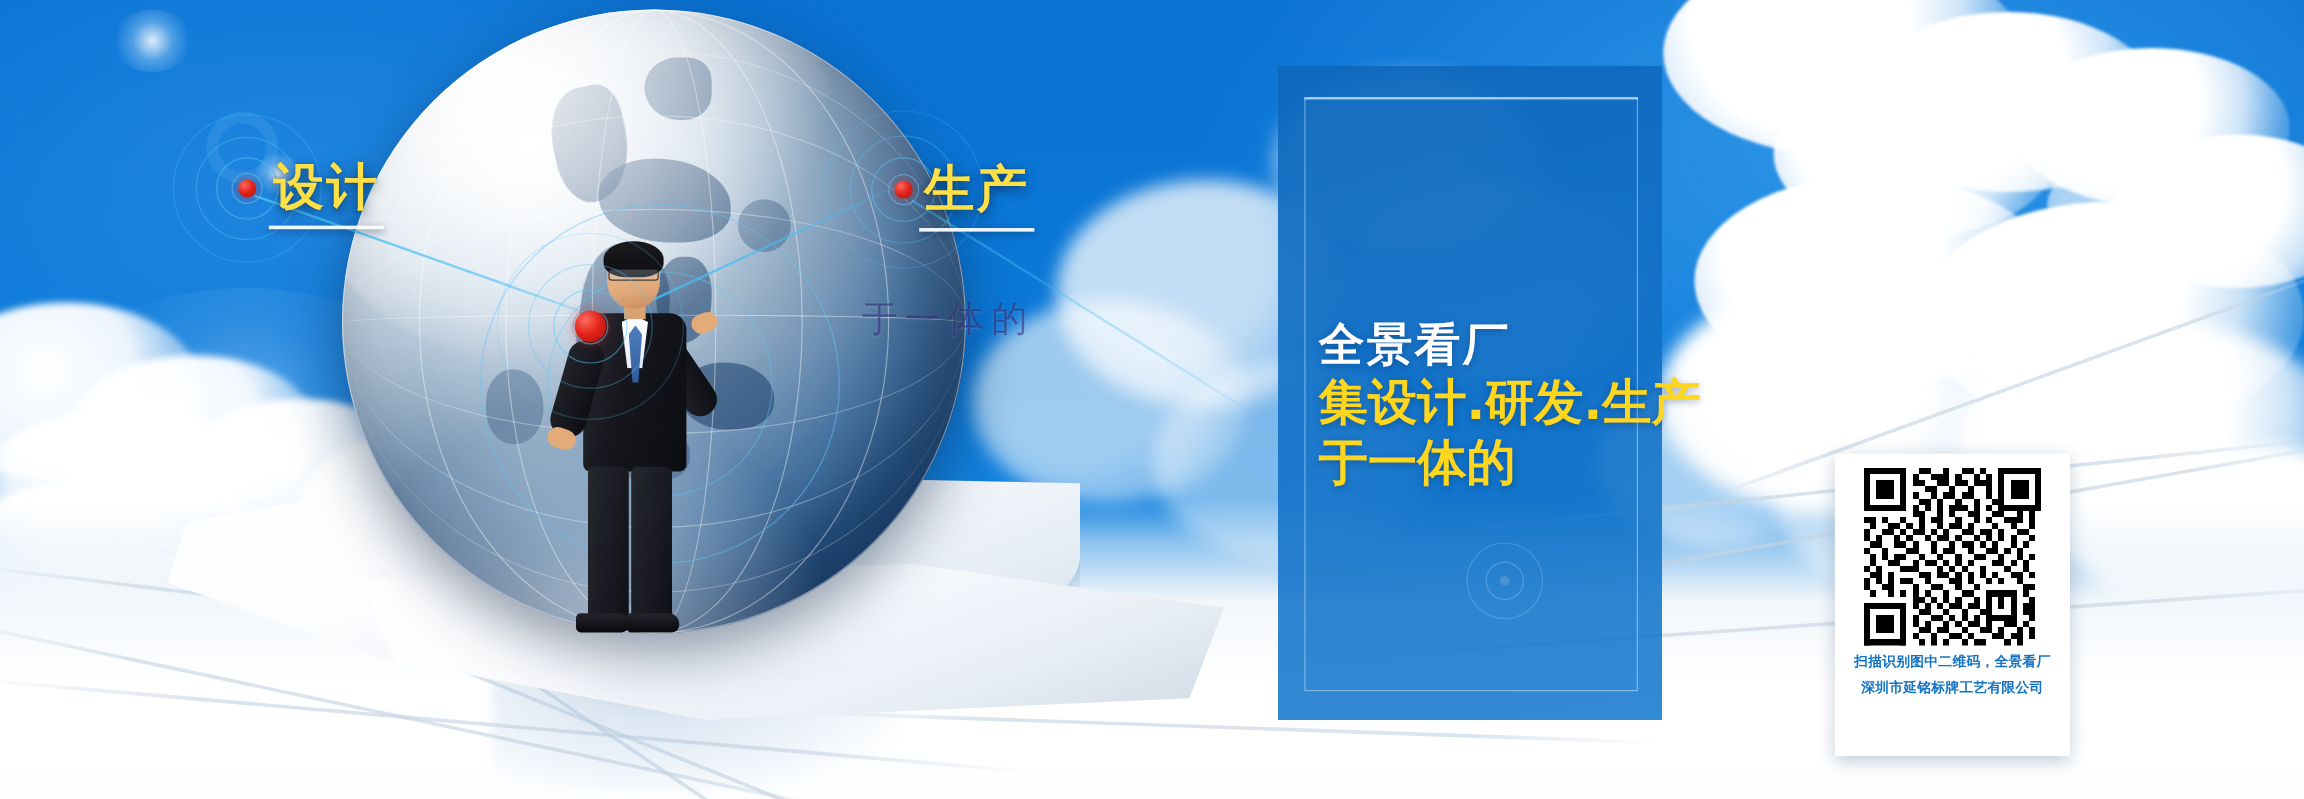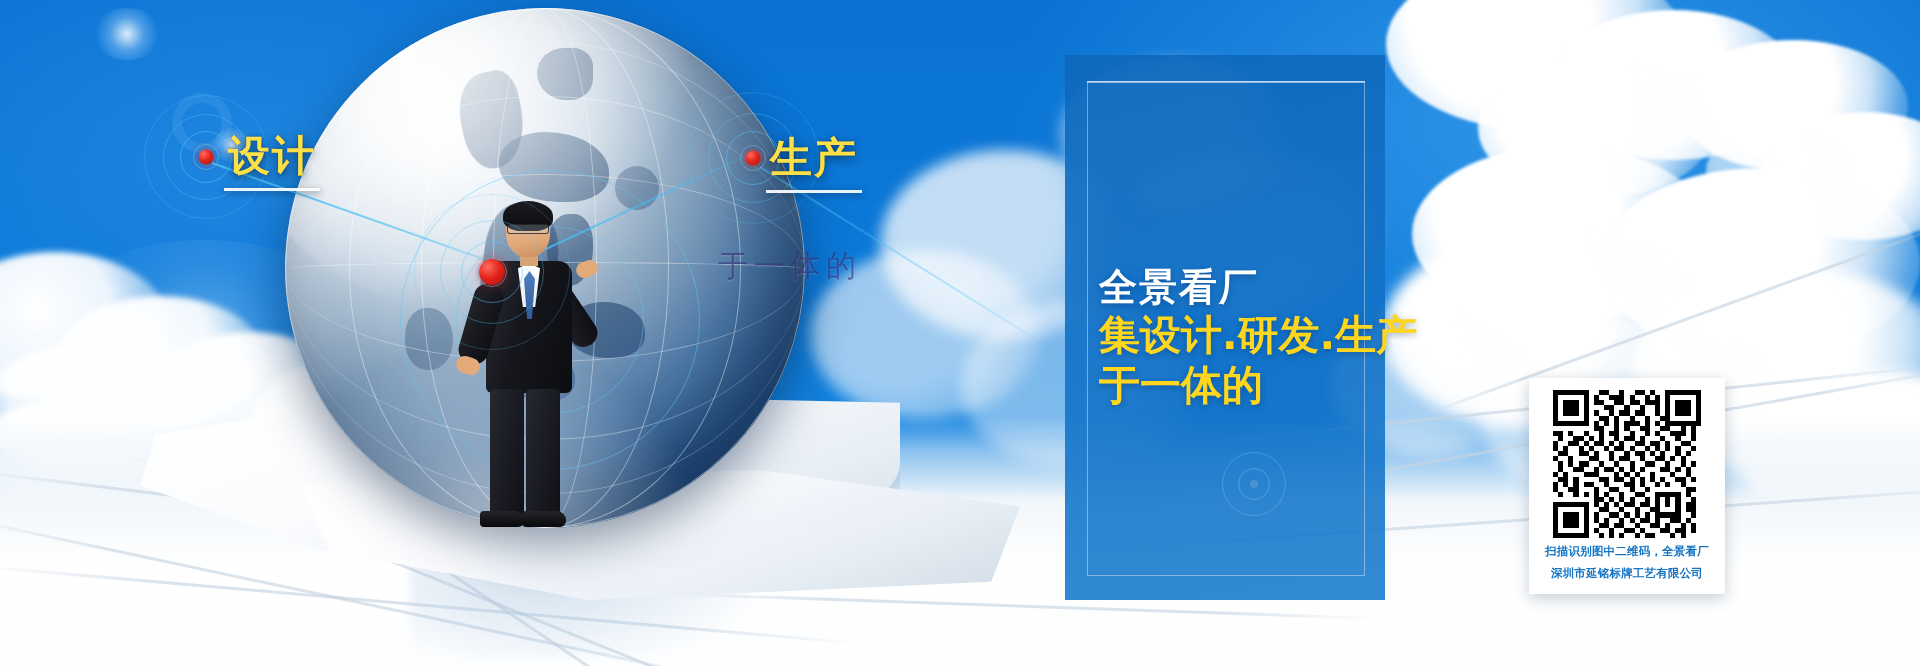--- a/index.html
+++ b/index.html
@@ -244,21 +244,21 @@
   }
   .h-hi.small{font-size:41px;}
   .h-tail{
     color:#ffffff;font-size:38px;font-weight:700;letter-spacing:2px;
     line-height:1.2;white-space:nowrap;margin-top:4px;
     text-shadow:0 2px 6px rgba(0,30,70,.35);
   }
 
   
   .qr-card{
-    position:absolute;left:1529px;top:378px;width:196px;height:216px;
+    position:absolute;left:1529px;top:378px;width:196px;height:252px;
     background:#ffffff;
     box-shadow:0 4px 14px rgba(10,50,90,.25);
     padding:10px 8px 6px;
   }
   .qr-img{
     width:148px;height:148px;margin:2px auto 0;
     display:block;
     image-rendering:pixelated;
   }
   .qr-cap{

